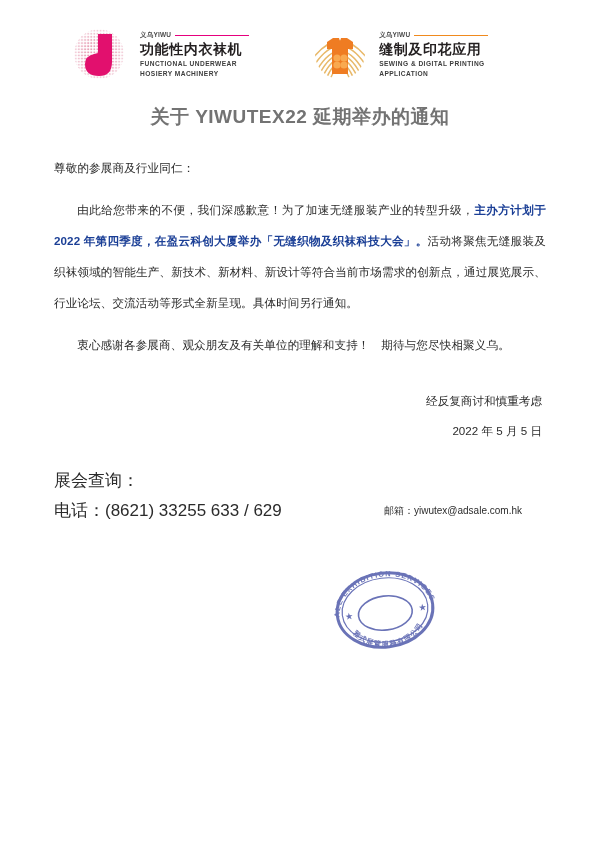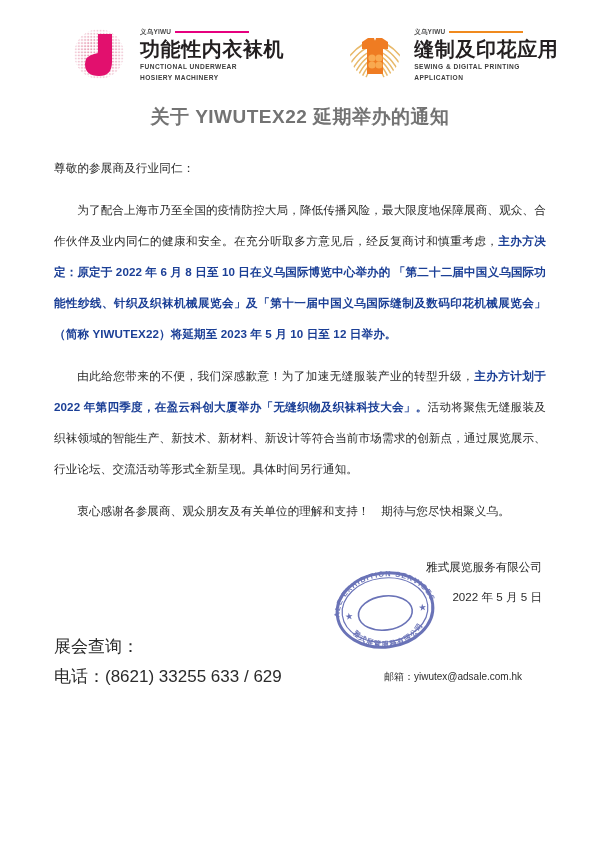--- a/index.html
+++ b/index.html
@@ -55,21 +55,21 @@
   }
   .brand-rule {
     height: 1.6px;
     width: 74px;
     margin-left: 4px;
   }
   .rule-pink { background: #e6007e; }
   .rule-orange { background: #f08a1e; }
 
   .brand-cn {
-    font-size: 20px;
+    font-size: 14px;
     font-weight: bold;
     color: #231f20;
     letter-spacing: .6px;
     line-height: 1.18;
     white-space: nowrap;
     margin-top: 1px;
   }
   .brand-en {
     font-size: 6.6px;
     font-weight: bold;
@@ -239,30 +239,29 @@
   </div>
 
 </div>
 
 <div class="doc-title">关于 YIWUTEX22 延期举办的通知</div>
 
 <div class="body-wrap">
 
   <p class="para">尊敬的参展商及行业同仁：</p>
 
-  <p class="para indent gap"><span>为了配合上海市乃至全国的疫情防控大局，降低传播风险，最大限度地保障展商、观众、合作伙伴及业内同仁的健康和安全。在充分听取多方意见后，经反复商讨和慎重考虑，</span><span class="hl">主办方决定：原定于 2022 年 6 月 8 日至 10 日在义乌国际博览中心举办的 「第二十二届中国义乌国际功能性纱线、针织及织袜机械展览会」及「第十一届中国义乌国际缝制及数码印花机械展览会」（简称 YIWUTEX22）将延期至 2023 年 5 月 10 日至 12 日举办。</span></p>
 
   <p class="para indent gap"><span>由此给您带来的不便，我们深感歉意！为了加速无缝服装产业的转型升级，</span><span class="hl">主办方计划于 2022 年第四季度，在盈云科创大厦举办「无缝织物及织袜科技大会」。</span><span>活动将聚焦无缝服装及织袜领域的智能生产、新技术、新材料、新设计等符合当前市场需求的创新点，通过展览展示、行业论坛、交流活动等形式全新呈现。具体时间另行通知。</span></p>
 
   <p class="para indent gap">衷心感谢各参展商、观众朋友及有关单位的理解和支持！　期待与您尽快相聚义乌。</p>
 
 </div>
 
 <div class="sign-block">
-  <div class="sign-line">雅式展览服务有限公司</div>
+  <div class="sign-line">经反复商讨和慎重考虑</div>
   <div class="sign-line">2022 年 5 月 5 日</div>
 </div>
 
 <div class="seal">
   <svg width="117" height="98" viewBox="0 0 117 98" xmlns="http://www.w3.org/2000/svg">
     <defs>
       <path id="arc-top" d="M 12 52 A 46 36 0 0 1 105 52" fill="none"></path>
       <path id="arc-bot" d="M 20 56 A 38 29 0 0 0 97 56" fill="none"></path>
     </defs>
     <g transform="rotate(-7 58 49)" opacity=".82">

